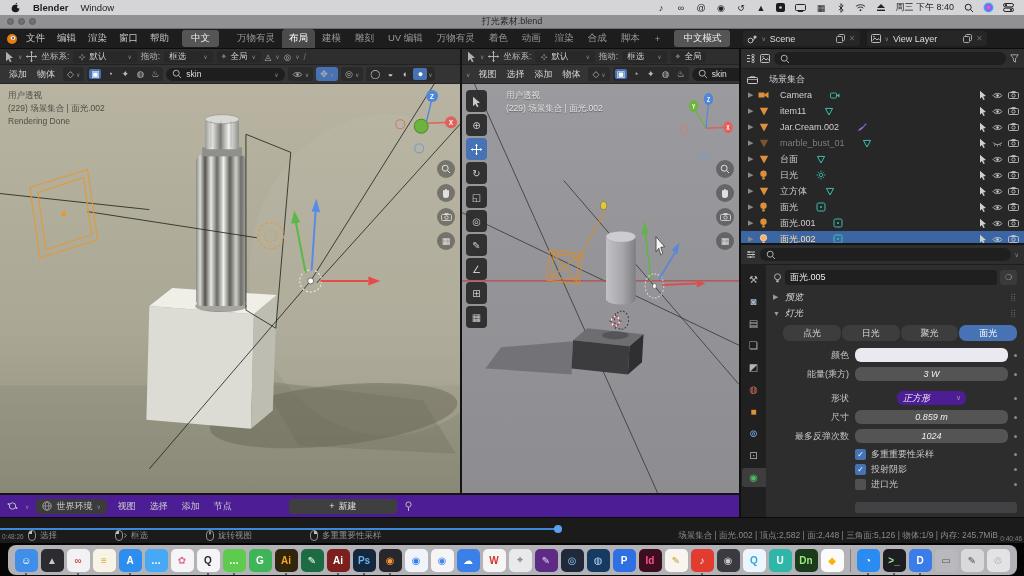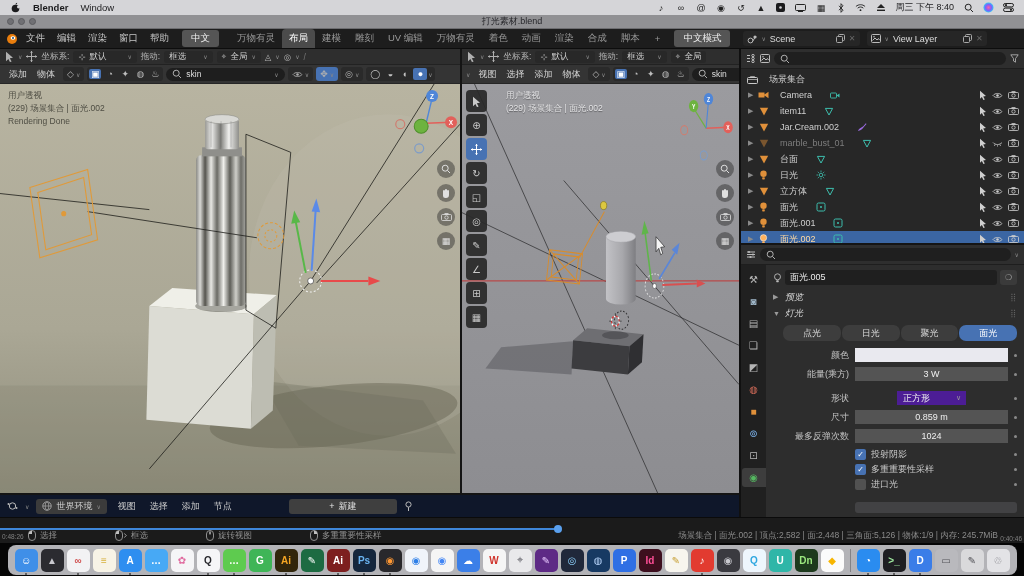--- a/index.html
+++ b/index.html
@@ -66,21 +66,21 @@
   .vp-overlay.light { color:#e4e4e6; text-shadow:0 1px 1px rgba(0,0,0,.4); left:44px; }
 
   .tool-column { position:absolute; left:4px; top:6px; display:flex; flex-direction:column; gap:2px; }
   .tool-btn { width:21px; height:22px; background:rgba(40,40,40,.92); border-radius:4px; display:flex; align-items:center; justify-content:center; color:#c9c9c9; font-size:10px; }
   .tool-btn.active { background:#4772b3; color:#fff; }
 
   .side-nav { position:absolute; right:5px; top:76px; display:flex; flex-direction:column; gap:6px; align-items:center; }
   .side-btn { width:18px; height:18px; border-radius:50%; background:rgba(40,40,40,.45); color:#e0e0e0; display:flex; align-items:center; justify-content:center; font-size:9px; }
 
   
-  .shader-editor { height:24px; background:#0f172a; border-top:2px solid #141414; display:flex; align-items:center; gap:7px; padding:0 7px; font-size:9px; color:#cfcfcf;text-align:center; }
+  .shader-editor { height:24px; background:#4c1d95; border-top:2px solid #141414; display:flex; align-items:center; gap:7px; padding:0 7px; font-size:9px; color:#cfcfcf;text-align:center; }
   .se-field { background:#3b3b3b; border-radius:3px; height:15px; display:flex; align-items:center; padding:0 6px; gap:4px; }
   .se-menu { padding:2px 4px; }
   .se-new { background:#3f3f3f; border-radius:3px; height:15px; width:108px; display:flex; align-items:center; justify-content:center; gap:4px; margin-left:46px; color:#e6e6e6; }
 
   
   .right-col { flex:1; display:flex; flex-direction:column; background:#2b2b2b; min-width:0; }
   .outliner { height:196px; display:flex; flex-direction:column; background:#272727; border-bottom:2px solid #151515; }
   .panel-head { height:20px; background:#2e2e2e; display:flex; align-items:center; gap:4px; padding:0 5px; border-bottom:1px solid #1e1e1e; color:#bbb; }
   .ph-btn { display:flex; align-items:center; gap:2px; color:#c0c0c0; }
   .ph-search { flex:1; background:#1f1f1f; border-radius:8px; height:13px; display:flex; align-items:center; padding:0 6px; gap:3px; color:#777; }
@@ -112,21 +112,21 @@
   .panel-row { display:flex; align-items:center; gap:4px; height:14px; color:#d8d8d8; margin-top:2px;font-style:italic; }
   .panel-row .arrow { color:#9a9a9a; font-size:7px; width:8px; }
   .panel-row .dots { margin-left:auto; color:#5f5f5f; font-size:8px; letter-spacing:1px; }
   .seg-row { display:flex; height:16px; border-radius:3px; overflow:hidden; margin:2px 0 3px 10px; }
   .seg-btn { flex:1; background:#3d3d3d; border-right:1px solid #2b2b2b; display:flex; align-items:center; justify-content:center; color:#dcdcdc;border-radius:7px; }
   .seg-btn:last-child { border-right:none; }
   .seg-btn.active { background:#4772b3; color:#fff; }
   .field-row { display:flex; align-items:center; height:16px; gap:6px; }
   .field-row.gap-top { margin-top:5px;gap:48px; }
   .f-label { width:76px; text-align:right; color:#c2c2c2; flex:none; }
-  .f-ctl { flex:1; height:14px; border-radius:0; display:flex; align-items:center; justify-content:center; color:#efefef; position:relative; }
+  .f-ctl { flex:1; height:14px; border-radius:6px; display:flex; align-items:center; justify-content:center; color:#efefef; position:relative;font-style:italic; }
   .f-ctl.value { background:#545454; }
   .f-ctl.dropdown { background:#4c1d95; justify-content:flex-start; padding:0 6px; }
   .f-ctl.dropdown .dd-caret { position:absolute; right:5px; color:#999; font-size:7px; }
   .f-ctl.color { background:#e9e9ef; }
   .anim-dot { width:3px; height:3px; border-radius:50%; background:#8a8a8a; flex:none; }
   .check-row { display:flex; align-items:center; gap:5px; height:15px; padding-left:82px; }
   .checkbox { width:11px; height:11px; border-radius:2px; background:#515151; flex:none; display:flex; align-items:center; justify-content:center; color:#fff; font-size:8px; }
   .checkbox.checked { background:#4772b3; }
   .checkbox.checked::after { content:"✓"; }
   .check-row .anim-dot { margin-left:auto; }
@@ -1271,27 +1271,27 @@
               <div class="field-row">
                 <span class="f-label">最多反弹次数</span>
                 <span class="f-ctl value">1024</span>
                 <span class="anim-dot"></span>
               </div>
             </div>
           <div>
 
               <div class="check-row">
                 <span class="checkbox checked"></span>
-                <span>投射阴影</span>
+                <span>多重重要性采样</span>
                 <span class="anim-dot"></span>
               </div>
 
               <div class="check-row">
                 <span class="checkbox checked"></span>
-                <span>多重重要性采样</span>
+                <span>投射阴影</span>
                 <span class="anim-dot"></span>
               </div>
 
               <div class="check-row">
                 <span class="checkbox"></span>
                 <span>进口光</span>
                 <span class="anim-dot"></span>
               </div>
             </div>
           <div class="bottom-stub"></div>

